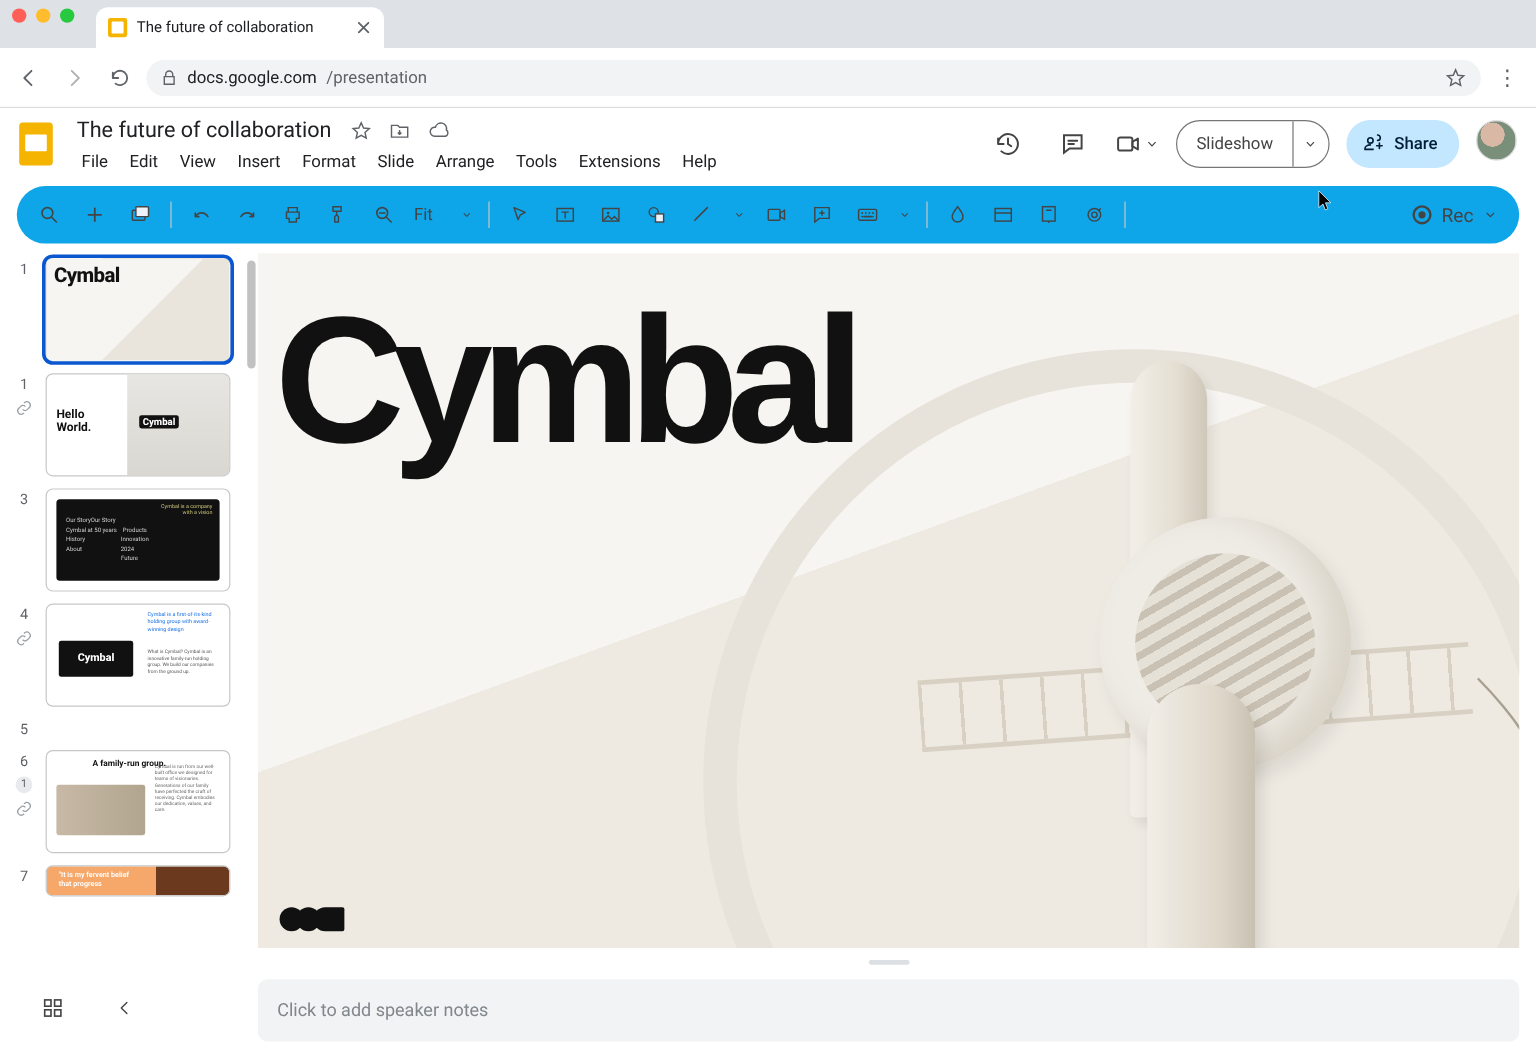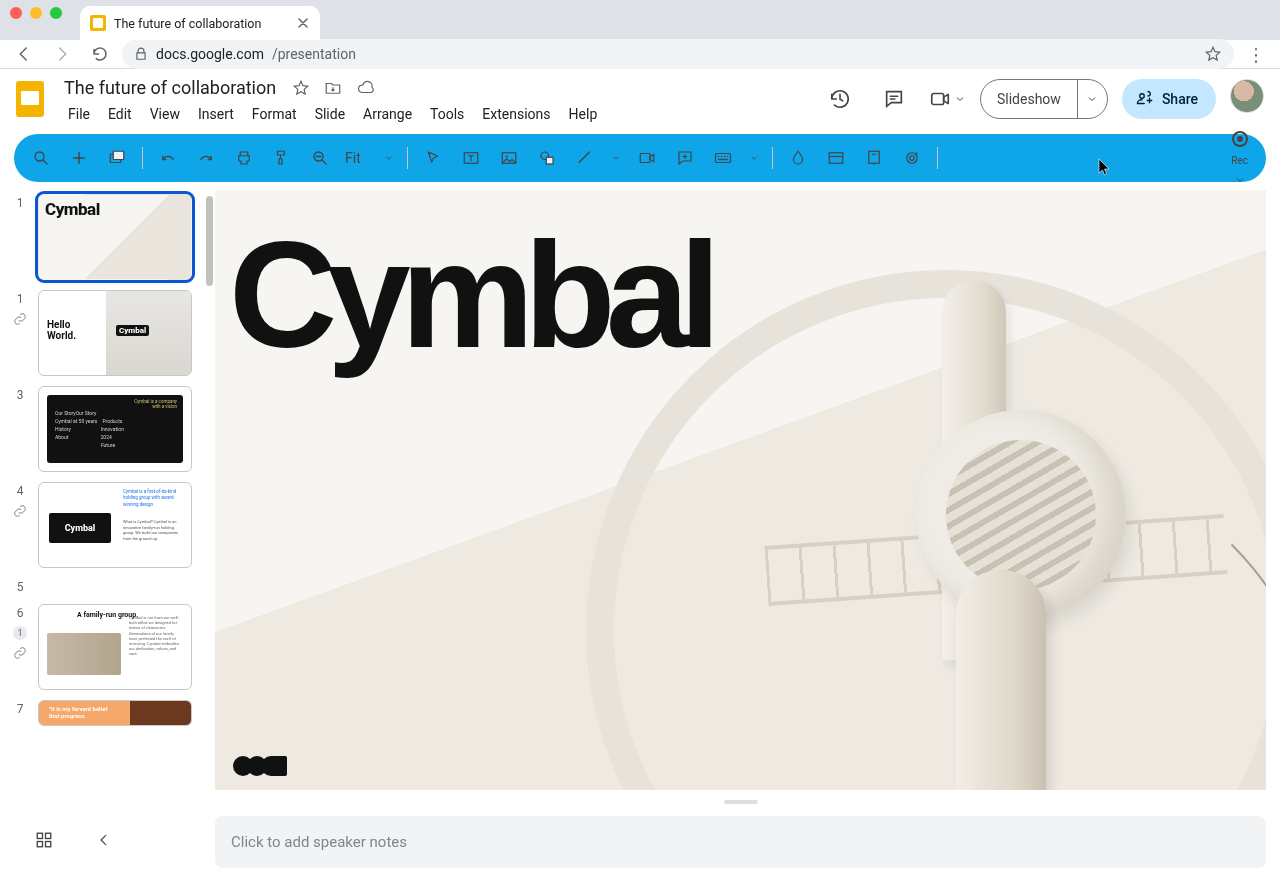--- a/index.html
+++ b/index.html
@@ -12,21 +12,21 @@
   .tl-red { background: #ff5f56; }
   .tl-yellow { background: #ffbd2e; }
   .tl-green { background: #27c93f; }
   .browser-tab { background: #fff; height: 34px; border-radius: 10px 10px 0 0; display: flex; align-items: center; padding: 0 10px; min-width: 240px; gap: 8px; position: relative; }
   .browser-tab .favicon { width: 16px; height: 16px; background: #f4b400; border-radius: 2px; position: relative; }
   .browser-tab .favicon::after { content:''; position:absolute; left:3px; top:3px; width:10px; height:10px; background:#fff; border-radius:1px;}
   .browser-tab .title { font-size: 12.5px; color: #202124; flex: 1; }
   .browser-tab .close { width: 14px; height: 14px; display:flex; align-items:center; justify-content:center; color:#5f6368; font-size:12px; cursor:pointer; }
 
   
-  .address-row { height: 29px; background: #fff; border-bottom: 1px solid #dadce0; display: flex; align-items: center; padding: 0 8px; gap: 6px; }
+  .address-row { height: 50px; background: #fff; border-bottom: 1px solid #dadce0; display: flex; align-items: center; padding: 0 8px; gap: 6px; }
   .nav-btn { width: 32px; height: 32px; border-radius: 50%; display:flex; align-items:center; justify-content:center; color:#5f6368; }
   .nav-btn.disabled { color:#b0b0b0; }
   .address-bar { flex: 1; height: 30px; background: #f1f3f4; border-radius: 15px; display:flex; align-items:center; padding: 0 12px; gap:8px; color:#202124; font-size:14px; }
   .address-bar .lock { color:#5f6368; }
   .address-bar .url-host { color:#202124; }
   .address-bar .url-path { color:#5f6368; }
   .star-btn { margin-left:auto; color:#5f6368; }
   .kebab { width:32px; text-align:center; color:#5f6368; font-size:18px; }
 
   
@@ -51,21 +51,21 @@
   .share-btn { background:#c2e7ff; color:#001d35; height:40px; border-radius:20px; padding:0 18px 0 14px; display:flex; align-items:center; gap:8px; font-size:14px; font-weight:500; cursor:pointer; }
   .avatar { width:34px; height:34px; border-radius:50%; background: radial-gradient(circle at 40% 35%, #d9b9a6 0 35%, #7a8f7a 36% 100%); border:1px solid #ddd; }
 
   
   .toolbar { height:48px; margin: 8px 14px 0 14px; background:#0ea5e9; border-radius: 24px; display:flex; align-items:center; padding:0 10px; gap:4px; }
   .tb-btn { width:34px; height:34px; border-radius:6px; display:flex; align-items:center; justify-content:center; color:#444; cursor:pointer; }
   .tb-sep { width:1px; height:22px; background:#c7c7c7; margin:0 4px; }
   .zoom-group { display:flex; align-items:center; gap:4px; }
   .zoom-label { font-size:14px; color:#444; padding:0 4px; min-width:34px; }
   .tb-drop { width:20px; display:flex; align-items:center; justify-content:center; color:#444; }
-  .rec-group { margin-left:auto; display:flex; align-items:center; gap:8px; padding-right:8px; color:#444; font-size:10px; cursor:pointer;flex-direction:column;}
+  .rec-group { margin-left:auto; display:flex; align-items:center; gap:8px; padding-right:8px; color:#444; font-size:16px; cursor:pointer;}
   .rec-dot-outer{ width:16px; height:16px; border:2px solid #444; border-radius:50%; display:flex; align-items:center; justify-content:center;}
   .rec-dot-inner{ width:6px; height:6px; background:#444; border-radius:50%; }
 
   
   .workspace { flex:1; display:flex; overflow:hidden; margin-top:8px; }
   .filmstrip { width:215px; padding: 4px 6px 0 10px; overflow-y:auto; position:relative; }
   .filmstrip-scroll { position:absolute; right:2px; top:6px; width:7px; height:90px; background:#c1c1c1; border-radius:4px; }
   .slide-row { display:flex; gap:8px; margin-bottom:10px; align-items:flex-start; }
   .slide-gutter { width:20px; display:flex; flex-direction:column; align-items:center; gap:6px; padding-top:2px;}
   .slide-num { font-size:12px; color:#5f6368; }

